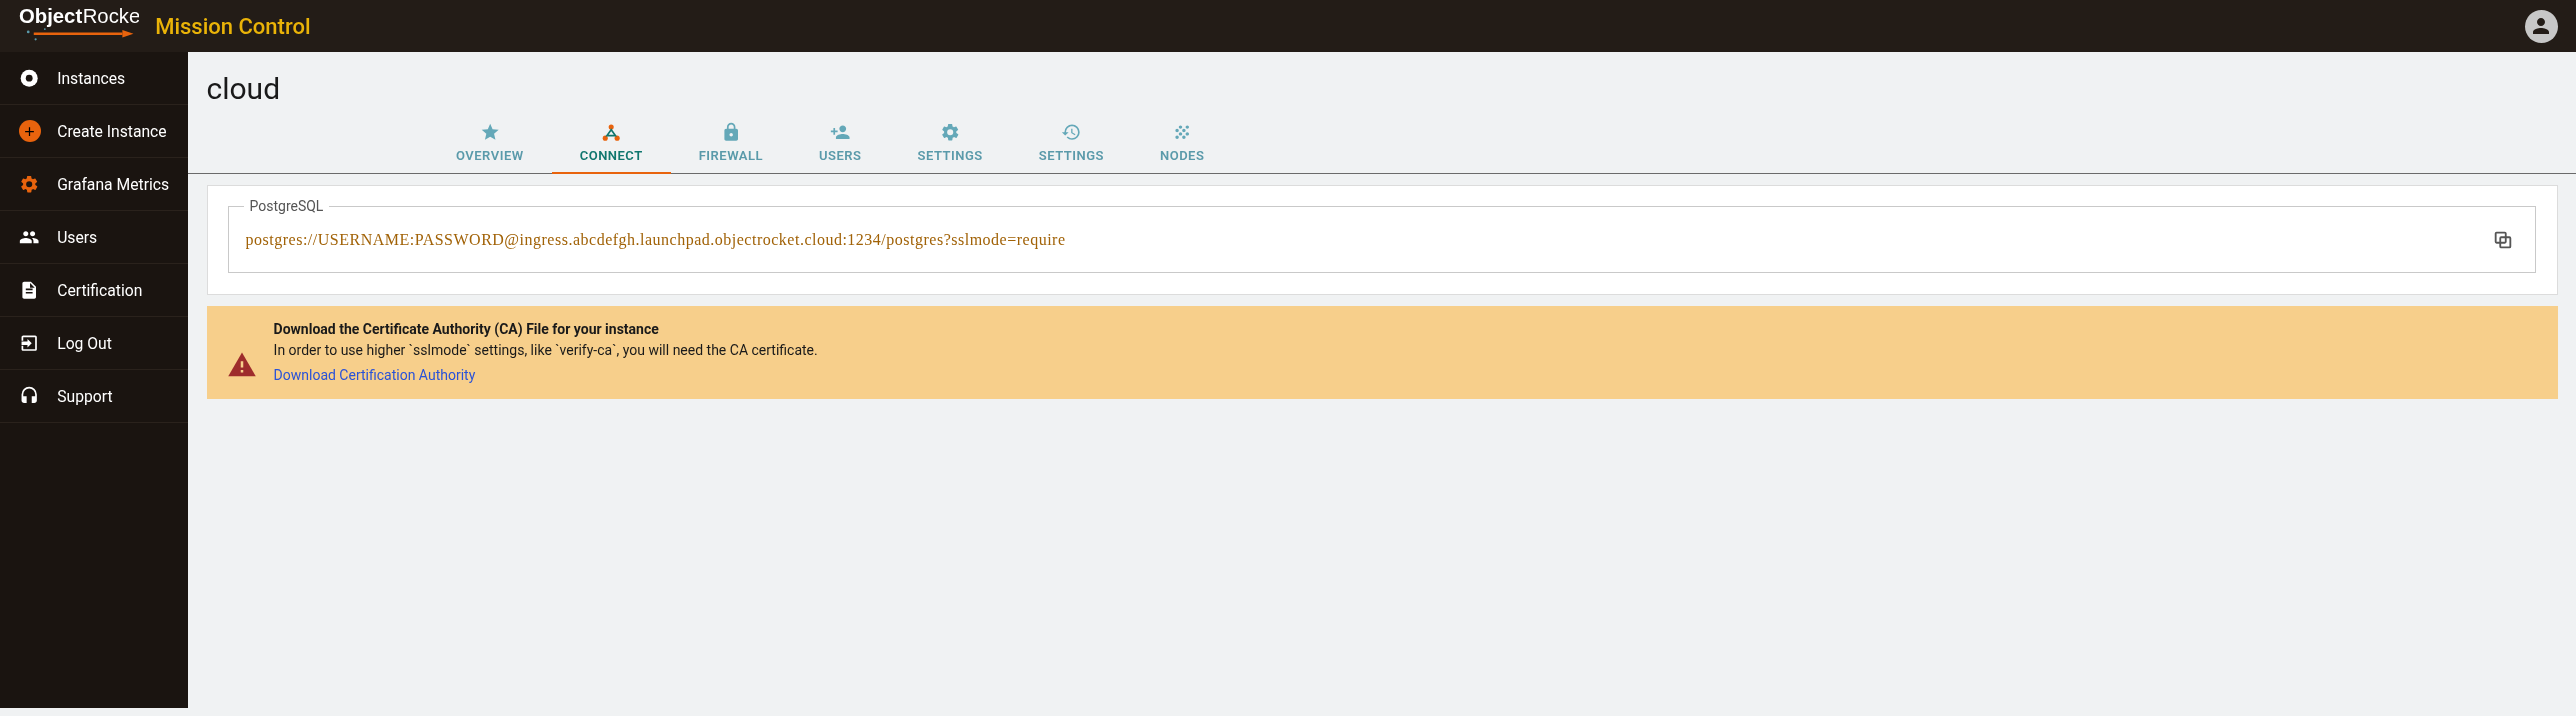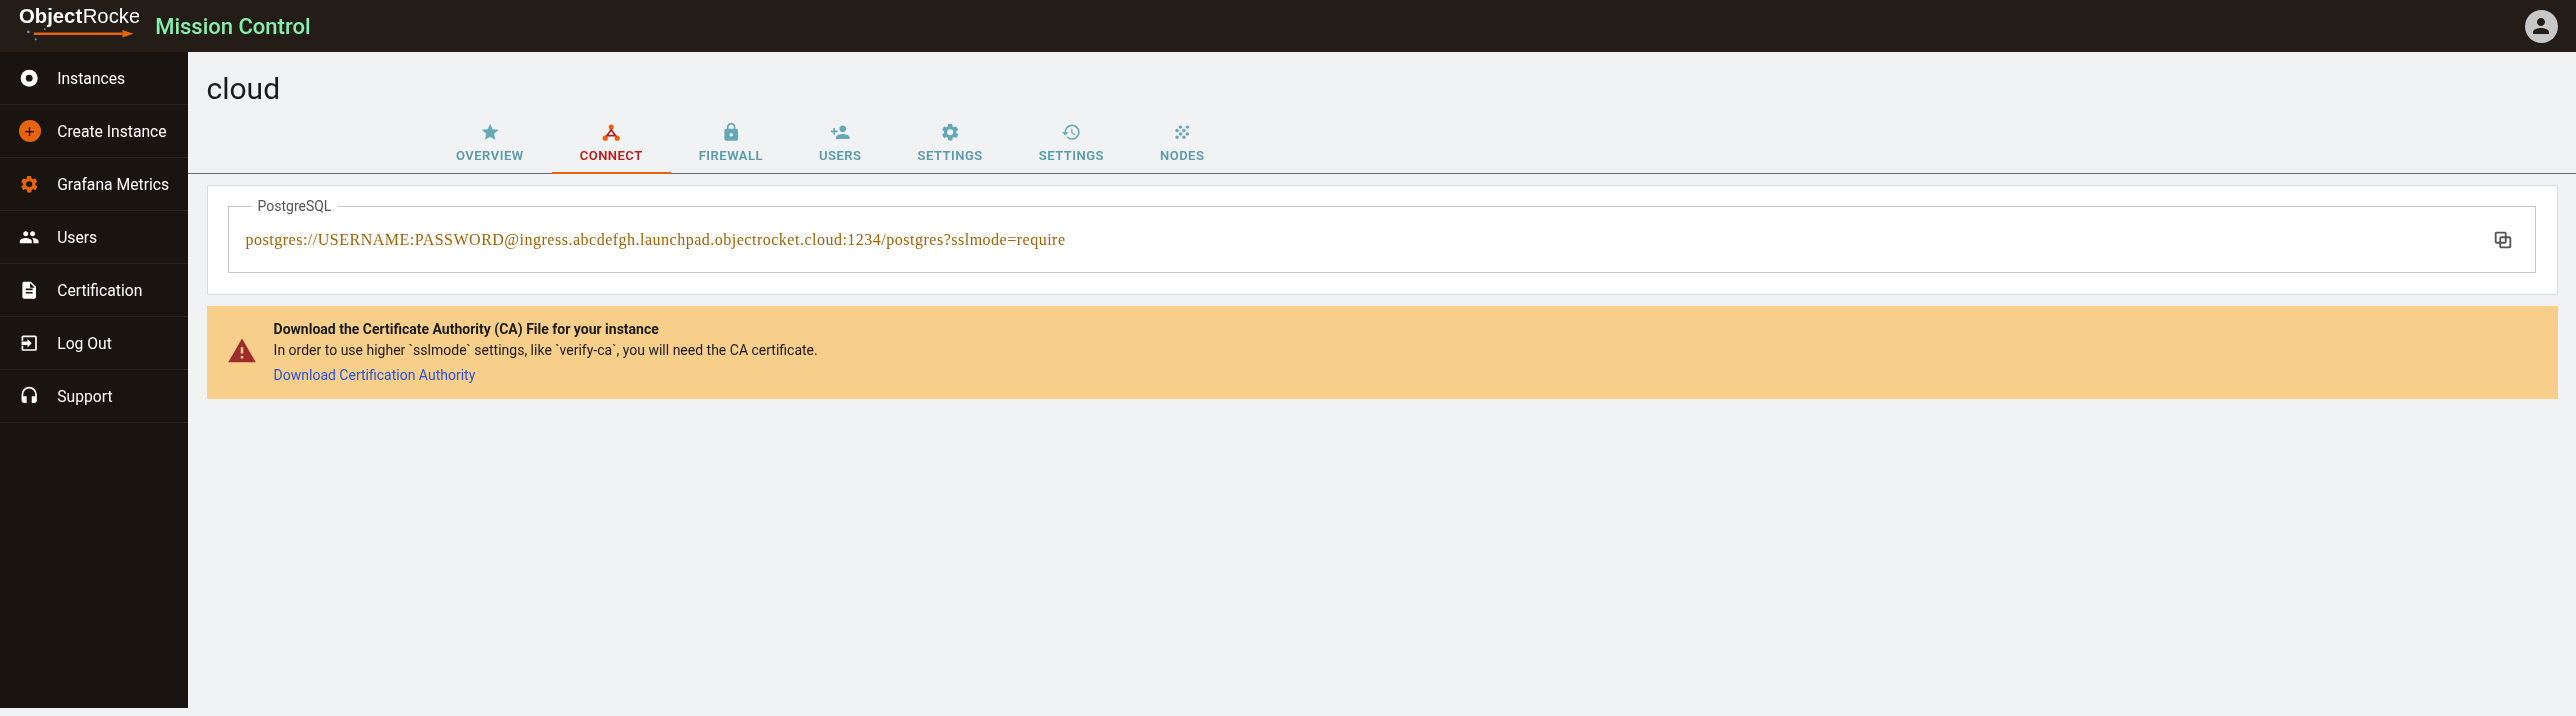--- a/index.html
+++ b/index.html
@@ -8,21 +8,21 @@
 .topbar {
   height: 52px;
   background: #231c17;
   display: flex;
   align-items: center;
   padding: 0 18.5px 0 18.5px;
   justify-content: space-between;
 }
 .logo-area { display: flex; align-items: center; gap: 16.7px; }
 .logo-graphic { display:inline-block; vertical-align: middle; }
-.app-title { color: #86efac; font-size: 22px; font-weight: 500; }
+.app-title { color: #eab308; font-size: 22px; font-weight: 500; }
 .user-avatar { width: 33px; height: 33px; background: #c7c7c7; border-radius: 50%; display: flex; align-items: center; justify-content: center; }
 .user-avatar svg { fill: #231c17; }
 
 .layout { display: flex; min-height: calc(100vh - 60px); }
 
 .sidebar {
   width: 188px;
   background: #1a1410;
   flex-shrink: 0;
 }
@@ -70,21 +70,21 @@
   cursor: pointer;
   color: #5a9aaa;
   font-size: 13px;
   font-weight: 600;
   letter-spacing: 0.5px;
   border-bottom: 2.8px solid transparent;
   margin-bottom: -1.9px;
 }
 .tab svg { fill: #5a9aaa; width: 20.4px; height: 20.4px; }
 .tab.firewall svg, .tab.settings svg, .tab.backups svg, .tab.nodes svg, .tab.users svg, .tab.star svg { fill: #64a8b8; }
-.tab.active { color: #b91c1c; border-bottom-color: #e8630d; }
+.tab.active { color: #0f766e; border-bottom-color: #e8630d; }
 .tab.active svg { fill: #e8630d; }
 .tabs-inner { margin-left: 222px; display:flex; }
 
 .content-card {
   background: #fff;
   margin: 11px 18.5px;
   padding: 20.4px 20.4px;
   border: 0.9px solid #dcdcdc;
 }
 
@@ -92,21 +92,21 @@
   border: 0.9px solid #c9c9c9;
   padding: 18.5px 16.7px 16.7px 16.7px;
   position: relative;
   display: flex;
   align-items: center;
   gap: 11px;
 }
 .fieldset-label {
   position: absolute;
   top: -9.3px;
-  left: 23px;
+  left: 15px;
   background: #fff;
   padding: 0 5.6px;
   font-size: 14px;
   color: #555;
 }
 .conn-string {
   font-family: Liberation Serif, serif;
   font-size: 16px;
   color: #a16207;
   letter-spacing: 0.5px;
@@ -120,21 +120,21 @@
   display: flex; align-items: center; justify-content: center;
 }
 .copy-btn svg { stroke: #555; fill: none; stroke-width: 2; width: 22px; height: 22px; }
 
 .warning-banner {
   background: #f7cf8b;
   margin: 11px 18.5px;
   padding: 15px 20.4px;
   display: flex;
   gap: 16.7px;
-  align-items: center;
+  align-items: flex-end;
 }
 .warning-icon { flex-shrink: 0; margin-top: 1.9px; }
 .warning-icon svg { width: 30px; height: 30px; }
 .warning-body { flex: 1; }
 .warning-title { font-weight: 700; font-size: 14px; color: #1a1a1a; margin-bottom: 5.6px; }
 .warning-text { font-size: 14px; color: #1a1a1a; margin-bottom: 7.4px; }
 .warning-link { color: #2952d8; font-size: 14px; text-decoration: none; cursor: pointer; }
 </style>
 </head>
 <body>

